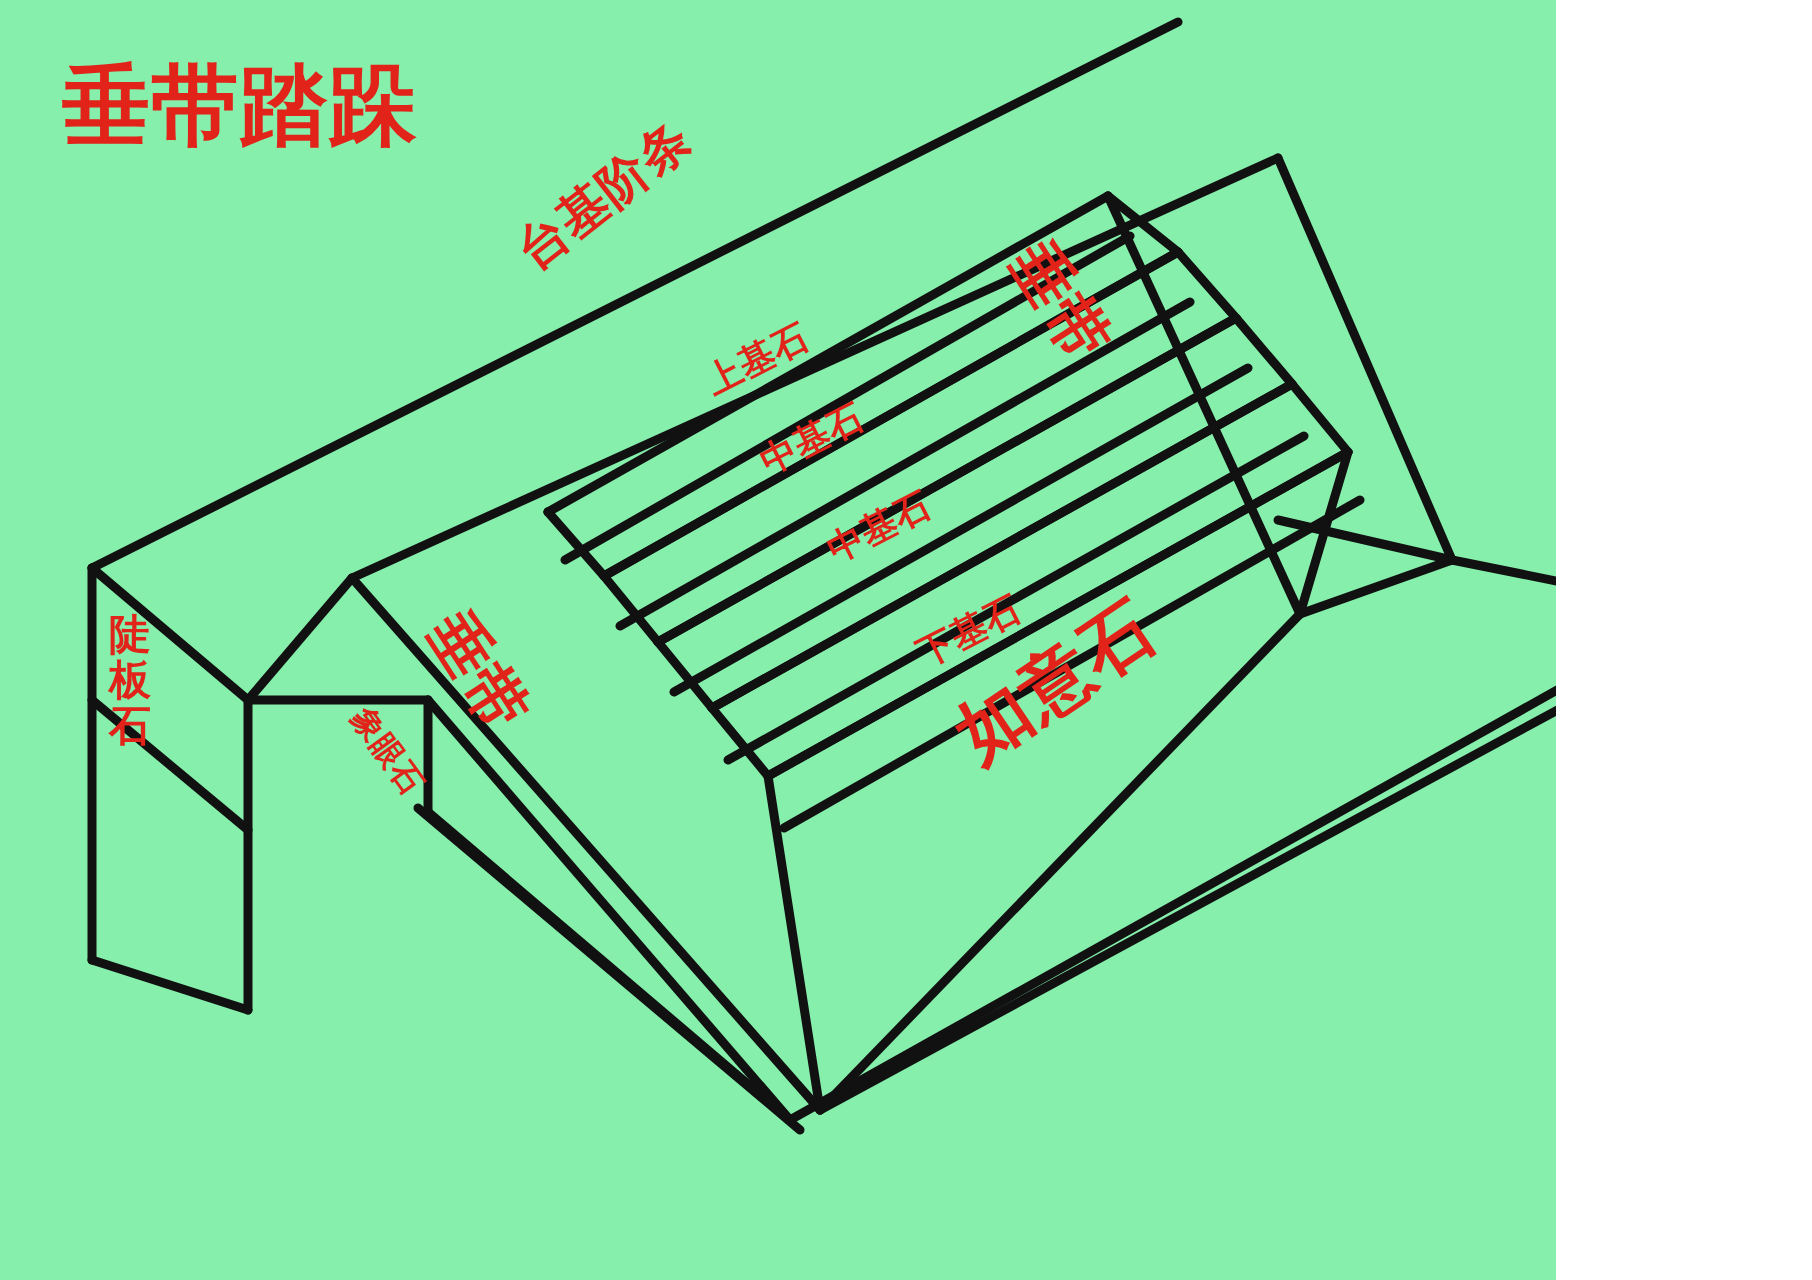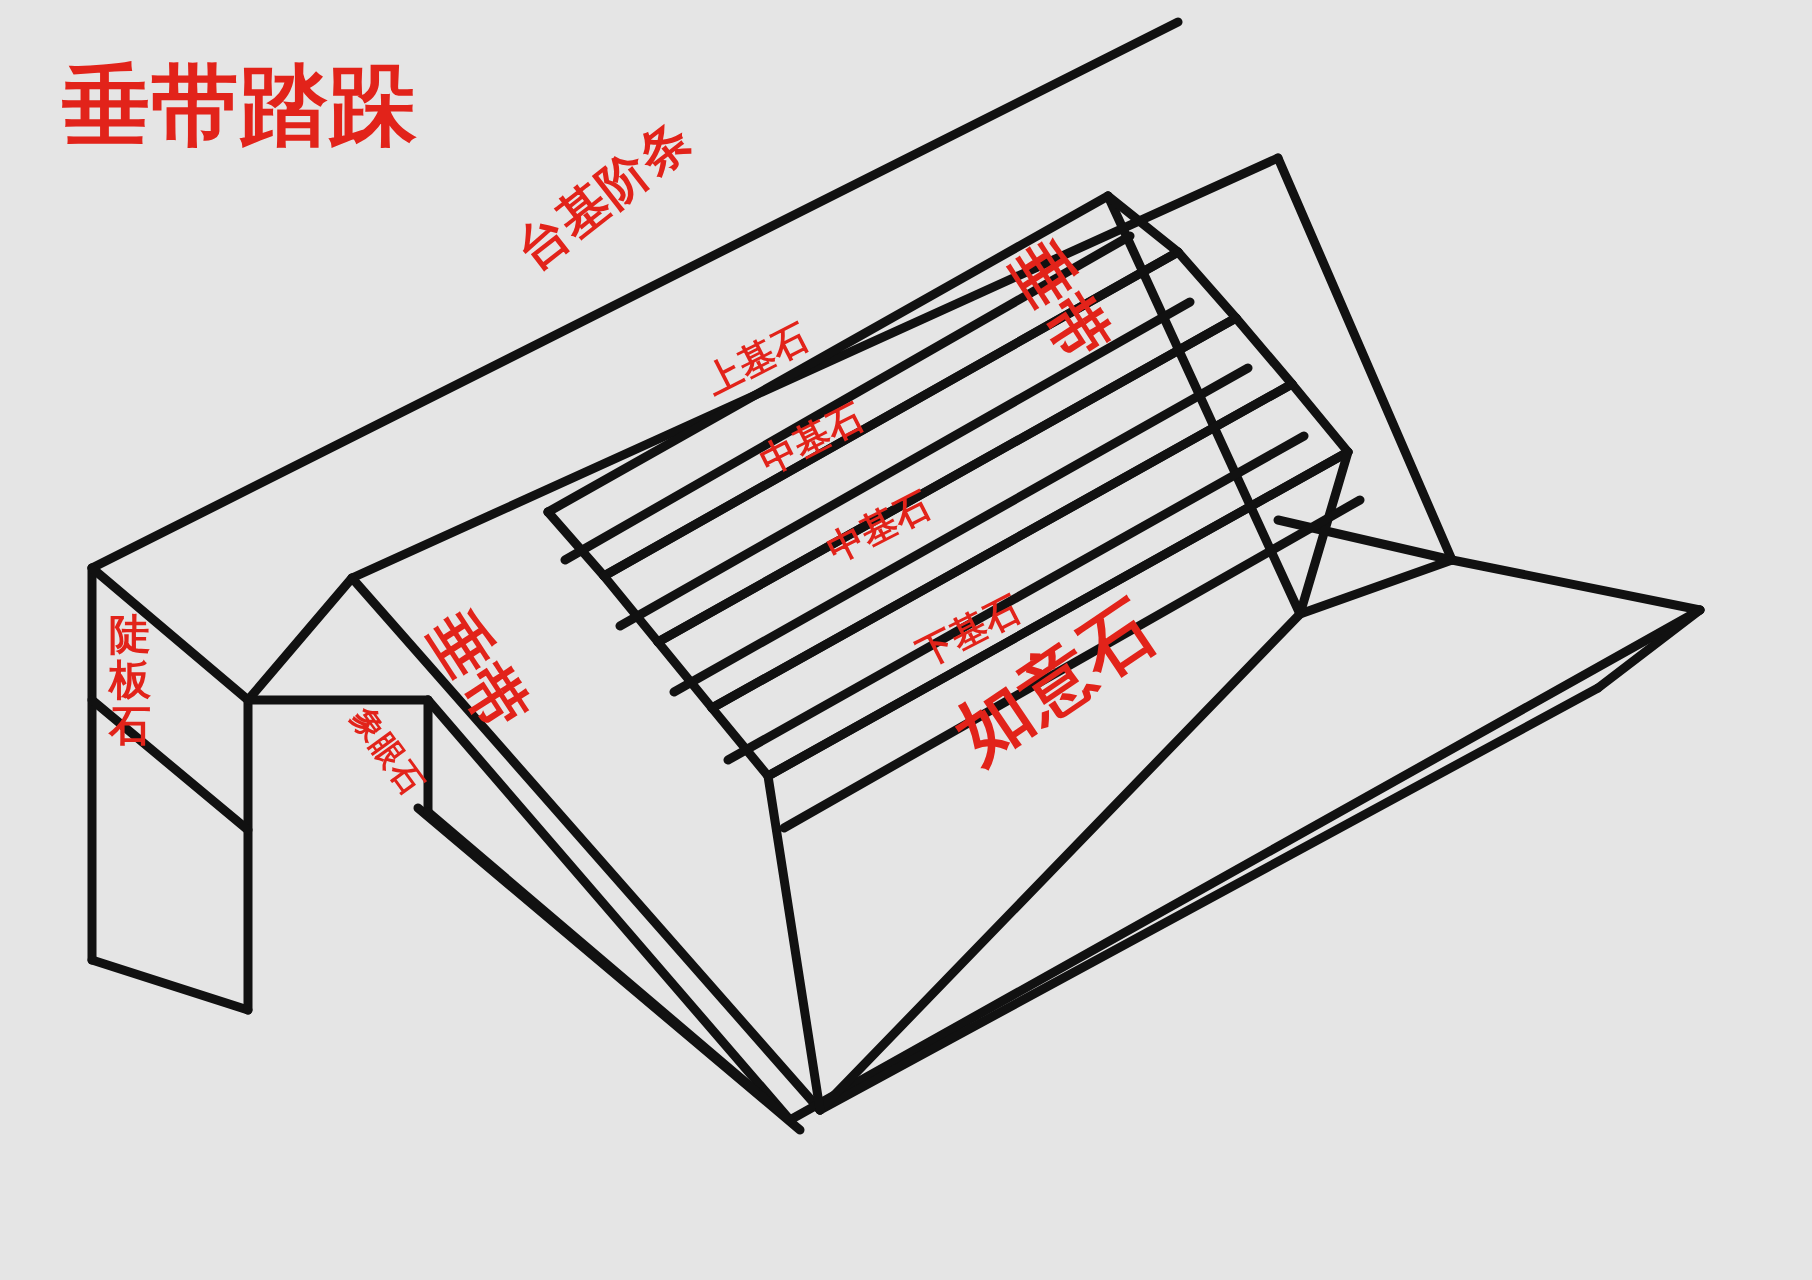--- a/index.html
+++ b/index.html
@@ -5,23 +5,23 @@
   html, body {
     margin: 0;
     padding: 0;
     background: #ffffff;
   }
   body {
     font-family: "DejaVu Sans", "Liberation Sans", sans-serif;
   }
   #stage {
     position: relative;
-    width: 1812px;
+    width: 1556px;
     height: 1280px;
-    background: #e5e5e5;
+    background: #86efac;
     overflow: hidden;
   }
   #diagram-svg {
     position: absolute;
     left: 0;
     top: 0;
     width: 1812px;
     height: 1280px;
   }
   .lbl {

